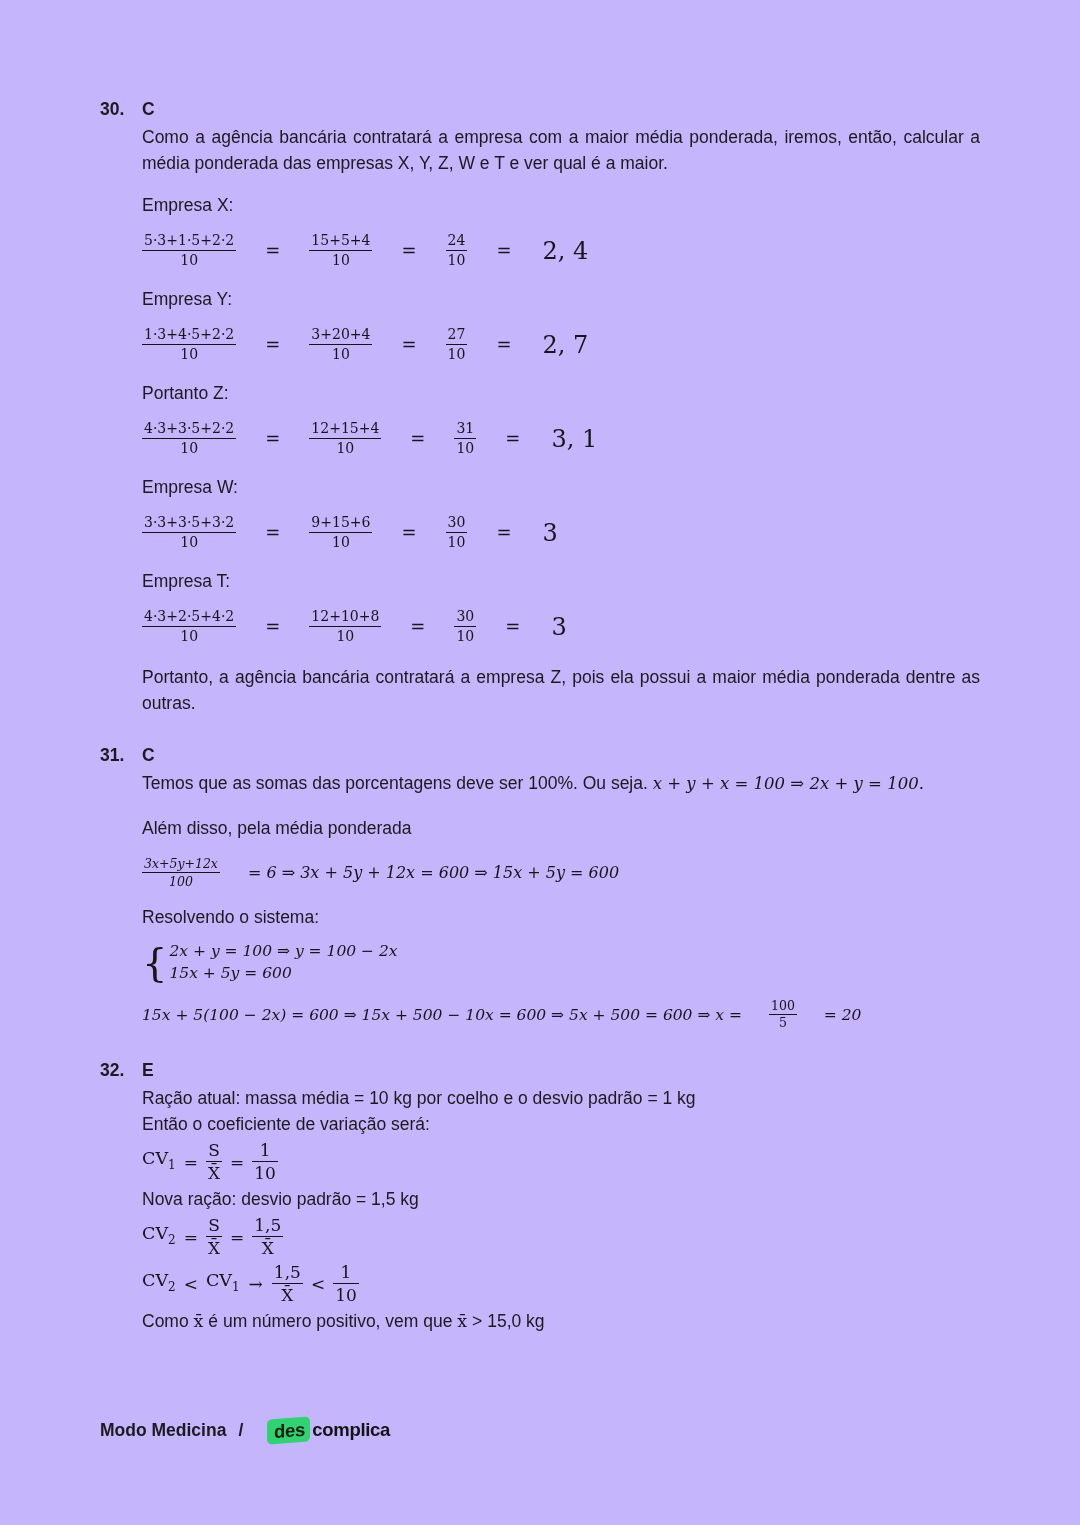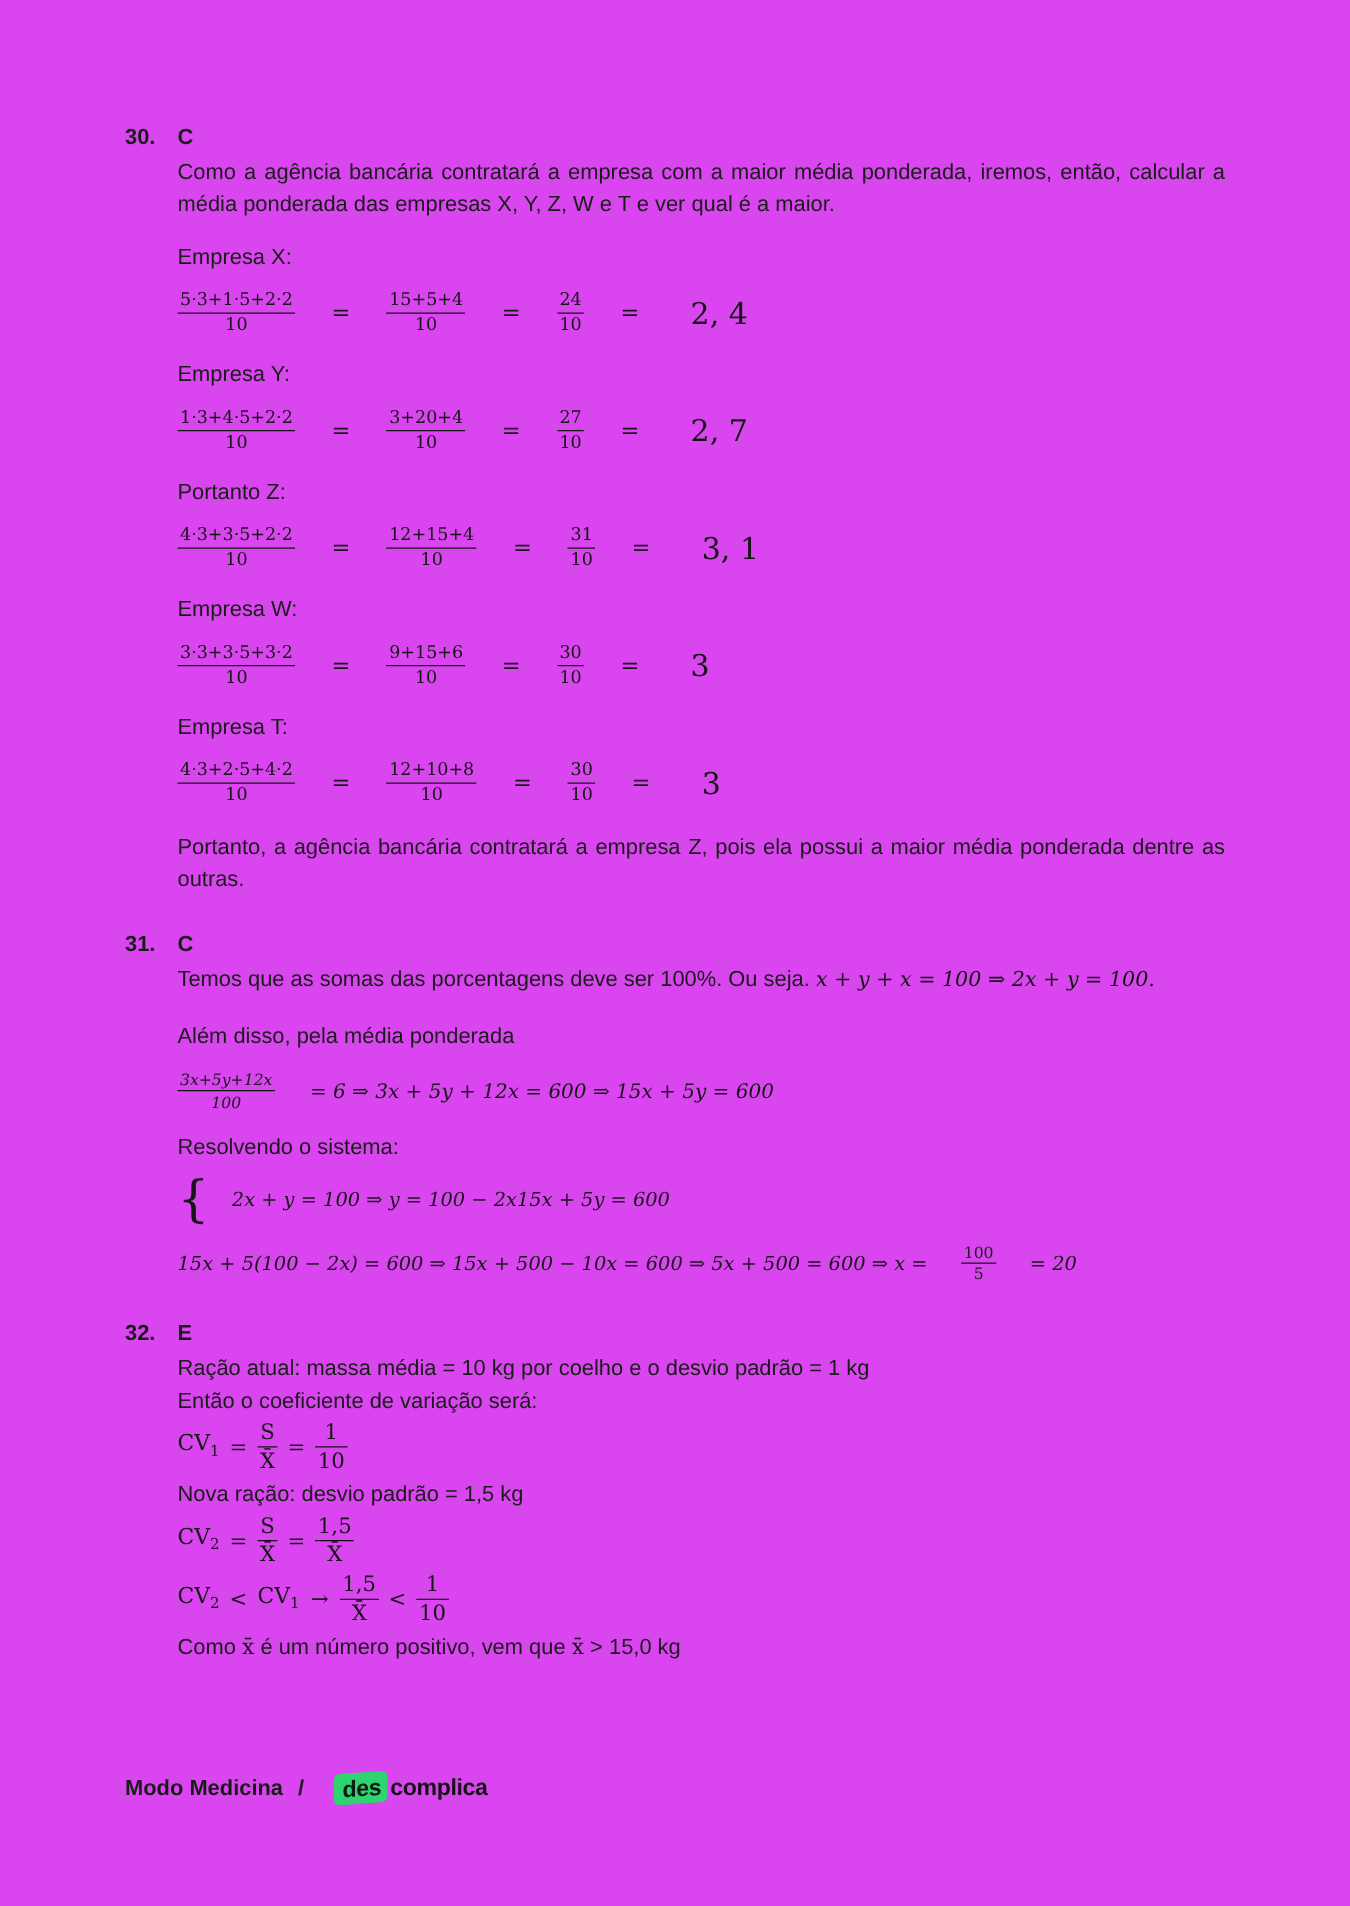--- a/index.html
+++ b/index.html
@@ -1,47 +1,47 @@
 <!DOCTYPE html>
 <html style="--logo-green: #2fd36f;"><head>
 <meta charset="utf-8">
 <style>
   html,body{margin:0;padding:0;background:#ffffff;}
   .page{
     width:1080px;height:1525px;box-sizing:border-box;
     padding:96px 100px 0 100px;
-    background:#d946ef;overflow:hidden;
+    background:#c4b5fd;overflow:hidden;
     font-family:"Liberation Sans",sans-serif;
     color:#1b1b1b;font-size:17.5px;line-height:26px;
     position:relative;
   }
   .question{margin-bottom:26px;}
   .q-header{display:flex;font-weight:bold;margin-bottom:2px;}
   .q-num{width:42px;}
   .q-body{margin-left:42px;}
   p{margin:0;}
   .justify{text-align:justify;}
   .para-gap{margin-top:18px;}
   .company-label{margin-top:16px;}
   
   .mrow{display:flex;align-items:center;font-family:"DejaVu Serif",serif;color:#161616;gap:20px;}
   .meq{font-size:18px;padding:0 9px;}
   .frac{display:inline-flex;flex-direction:column;text-align:center;font-size:14px;line-height:19px;}
   .frac .fnum{border-bottom:1.4px solid #141414;padding:0 2px;}
   .frac .fden{padding:0 2px;}
   
   .mrow-30{margin:13px 0 4px 0;}
-  .mrow-30 .mresult{font-size:24px;margin-left:12px;}
+  .mrow-30 .mresult{font-size:24px;margin-left:2px;}
   .inline-math{font-family:"DejaVu Serif",serif;font-style:italic;font-size:16.5px;color:#161616;}
   .mrow-31{margin:14px 0 14px 0;font-size:16px;}
   .mrow-31 .frac{font-size:12.5px;line-height:17px;font-style:italic;}
   .mrow-31 .rest{font-style:italic;margin-left:8px;}
   .sys-row{display:flex;align-items:center;font-family:"DejaVu Serif",serif;font-style:italic;font-size:15.5px;color:#161616;margin:10px 0 14px 0;}
   .sys-brace{font-size:40px;font-style:normal;font-weight:300;line-height:40px;margin-right:2px;}
-  .sys-lines{display:flex;flex-direction:row;line-height:22px;margin-left:16px;}
+  .sys-lines{display:flex;flex-direction:column;line-height:22px;}
   .mrow-eq2{margin:12px 0 14px 0;font-size:15.5px;font-style:italic;}
   .mrow-eq2 .frac{font-size:12.5px;line-height:16px;font-style:normal;margin:0 7px;}
   .mrow-eq2 .tail{margin-left:0px;}
   .p-se{margin-top:14px;font-size:16px;}
   .p-se .inline-math{font-size:15.5px;}
   
   .cv-row{display:flex;align-items:center;font-family:"DejaVu Serif",serif;font-size:17.5px;color:#161616;margin:2px 0;}
   .cv-row .frac{font-size:17px;line-height:22px;}
   .cv-row .meq{padding:0 8px;font-size:17px;}
   .cv-name sub{font-size:12px;}

